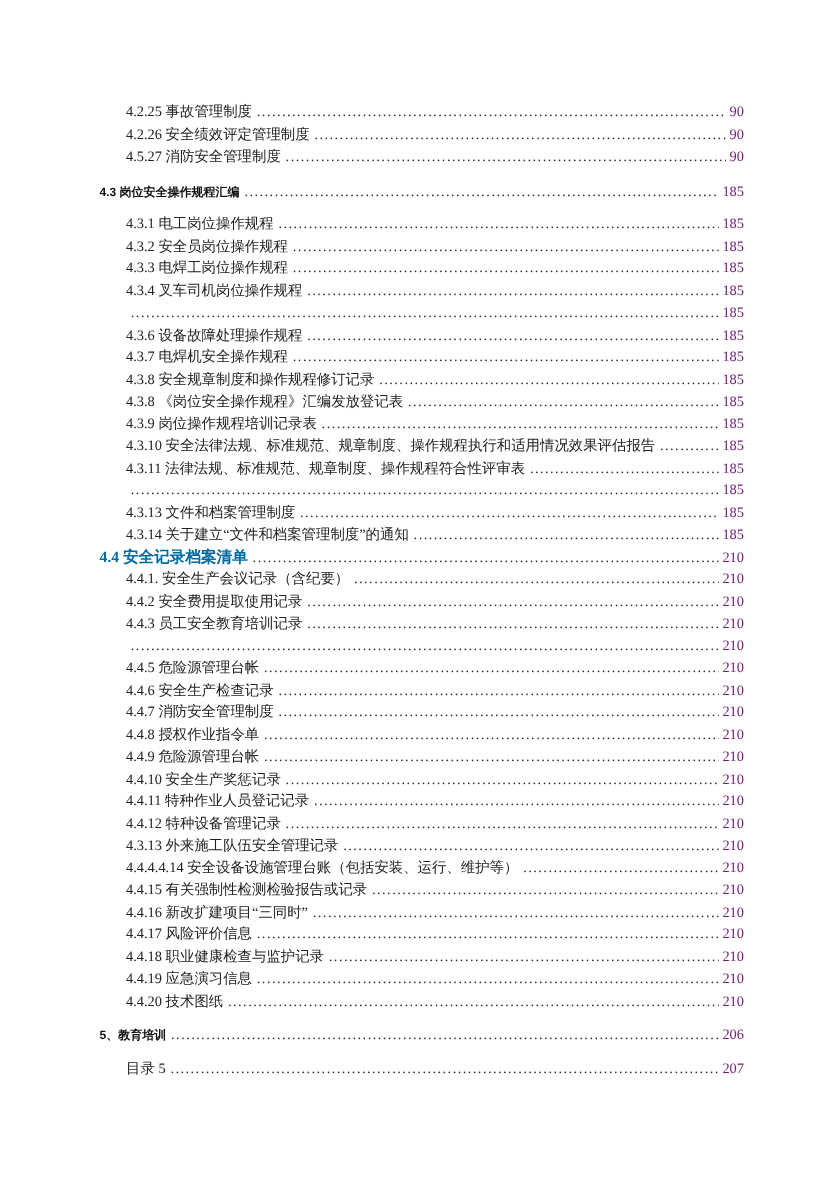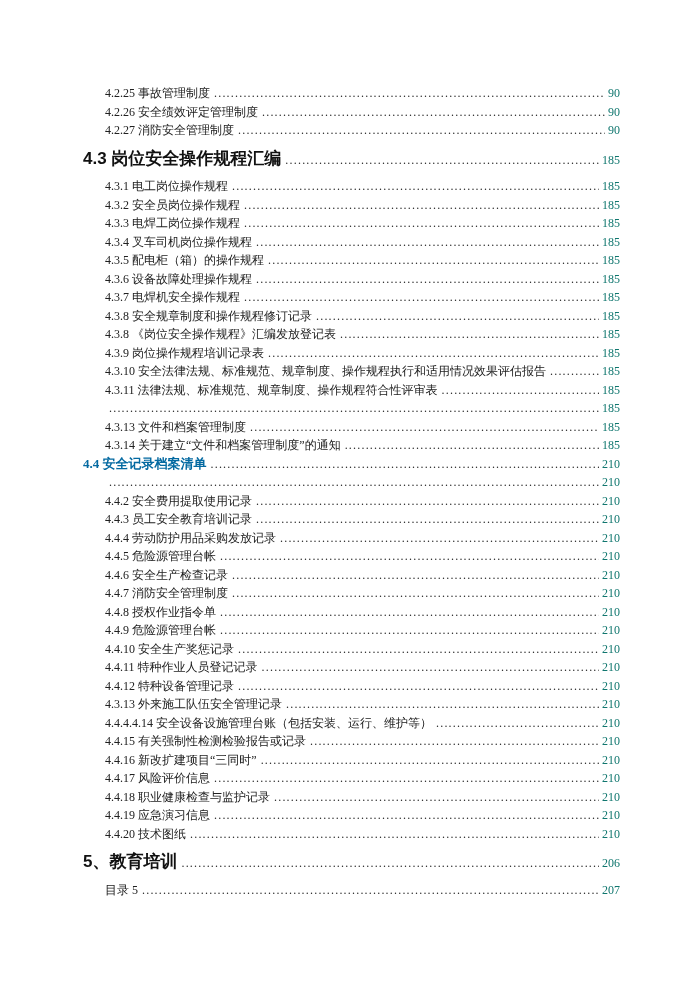--- a/index.html
+++ b/index.html
@@ -32,21 +32,21 @@
   .line.item { padding-left: 22px; }
   .title {
     flex: 0 0 auto;
     white-space: nowrap;
   }
   
   .line.chapter-sans { margin: 10px 0 9px 0; }
   .line.chapter-sans .title {
     font-family: "Liberation Sans", "DejaVu Sans", sans-serif;
     font-weight: 700;
-    font-size: 17px;
+    font-size: 10px;
     color: #111111;
   }
   
   .line.chapter-serif .title {
     font-weight: 700;
     font-size: 13px;
     color: #0369a1;
   }
   .leader {
     flex: 1 1 auto;
@@ -60,41 +60,41 @@
     content: "................................................................................................................................................................................................";
     font-family: "Liberation Serif", "DejaVu Serif", serif;
     font-size: 12px;
     letter-spacing: 1.2px;
   }
   .pagenum {
     flex: 0 0 auto;
     font-family: "Liberation Serif", "DejaVu Serif", serif;
     font-size: 12px;
     font-weight: 400;
-    color: #0f766e;
+    color: #701a75;
     text-align: right;
   }
 </style>
 </head>
 <body>
 
 <div class="page">
   <div class="toc" id="toc">
       <div class="line item">
         <span class="title">4.2.25 事故管理制度</span>
         <span class="leader"></span>
         <span class="pagenum">90</span>
       </div>
       <div class="line item">
         <span class="title">4.2.26 安全绩效评定管理制度</span>
         <span class="leader"></span>
         <span class="pagenum">90</span>
       </div>
       <div class="line item">
-        <span class="title">4.2.27 消防安全管理制度</span>
+        <span class="title">4.5.27 消防安全管理制度</span>
         <span class="leader"></span>
         <span class="pagenum">90</span>
       </div>
       <div class="line chapter-sans">
         <span class="title">4.3 岗位安全操作规程汇编</span>
         <span class="leader"></span>
         <span class="pagenum">185</span>
       </div>
       <div class="line item">
         <span class="title">4.3.1 电工岗位操作规程</span>
@@ -110,21 +110,20 @@
         <span class="title">4.3.3 电焊工岗位操作规程</span>
         <span class="leader"></span>
         <span class="pagenum">185</span>
       </div>
       <div class="line item">
         <span class="title">4.3.4 叉车司机岗位操作规程</span>
         <span class="leader"></span>
         <span class="pagenum">185</span>
       </div>
       <div class="line item">
-        <span class="title">4.3.5 配电柜（箱）的操作规程</span>
         <span class="leader"></span>
         <span class="pagenum">185</span>
       </div>
       <div class="line item">
         <span class="title">4.3.6 设备故障处理操作规程</span>
         <span class="leader"></span>
         <span class="pagenum">185</span>
       </div>
       <div class="line item">
         <span class="title">4.3.7 电焊机安全操作规程</span>
@@ -169,35 +168,35 @@
         <span class="title">4.3.14 关于建立“文件和档案管理制度”的通知</span>
         <span class="leader"></span>
         <span class="pagenum">185</span>
       </div>
       <div class="line chapter-serif">
         <span class="title">4.4 安全记录档案清单</span>
         <span class="leader"></span>
         <span class="pagenum">210</span>
       </div>
       <div class="line item">
+        <span class="title">4.4.1. 安全生产会议记录（含纪要）</span>
         <span class="leader"></span>
         <span class="pagenum">210</span>
       </div>
       <div class="line item">
         <span class="title">4.4.2 安全费用提取使用记录</span>
         <span class="leader"></span>
         <span class="pagenum">210</span>
       </div>
       <div class="line item">
         <span class="title">4.4.3 员工安全教育培训记录</span>
         <span class="leader"></span>
         <span class="pagenum">210</span>
       </div>
       <div class="line item">
-        <span class="title">4.4.4 劳动防护用品采购发放记录</span>
         <span class="leader"></span>
         <span class="pagenum">210</span>
       </div>
       <div class="line item">
         <span class="title">4.4.5 危险源管理台帐</span>
         <span class="leader"></span>
         <span class="pagenum">210</span>
       </div>
       <div class="line item">
         <span class="title">4.4.6 安全生产检查记录</span>

